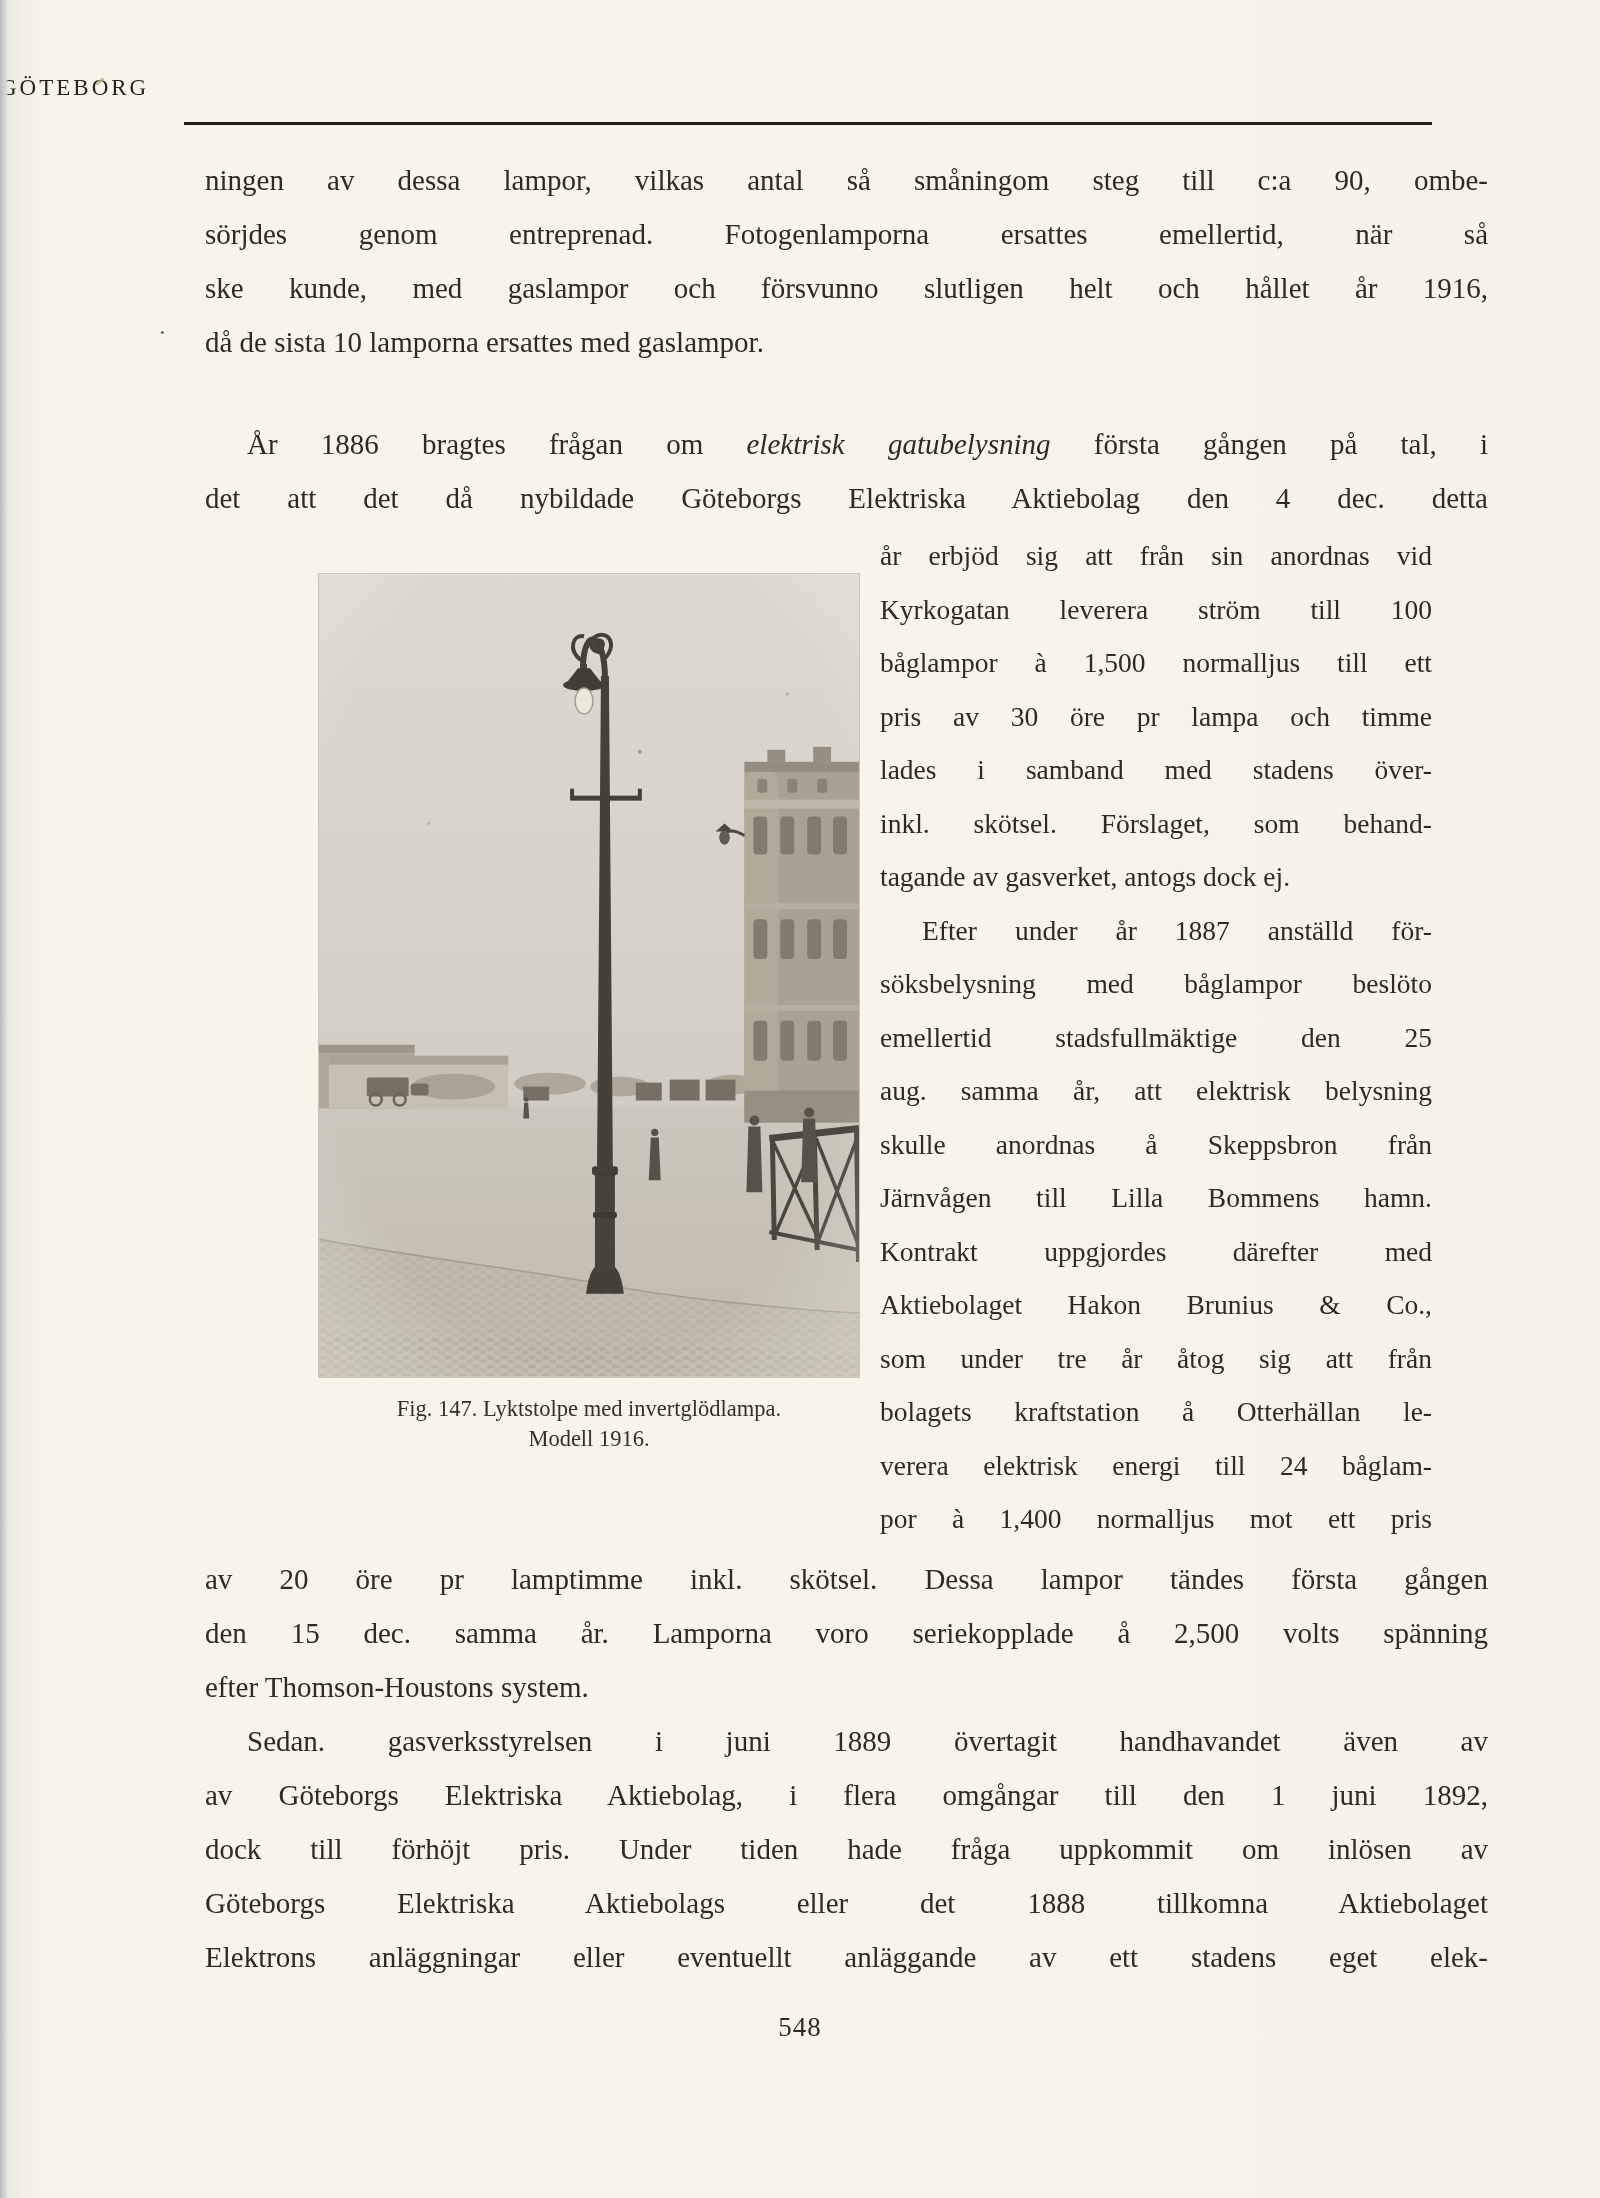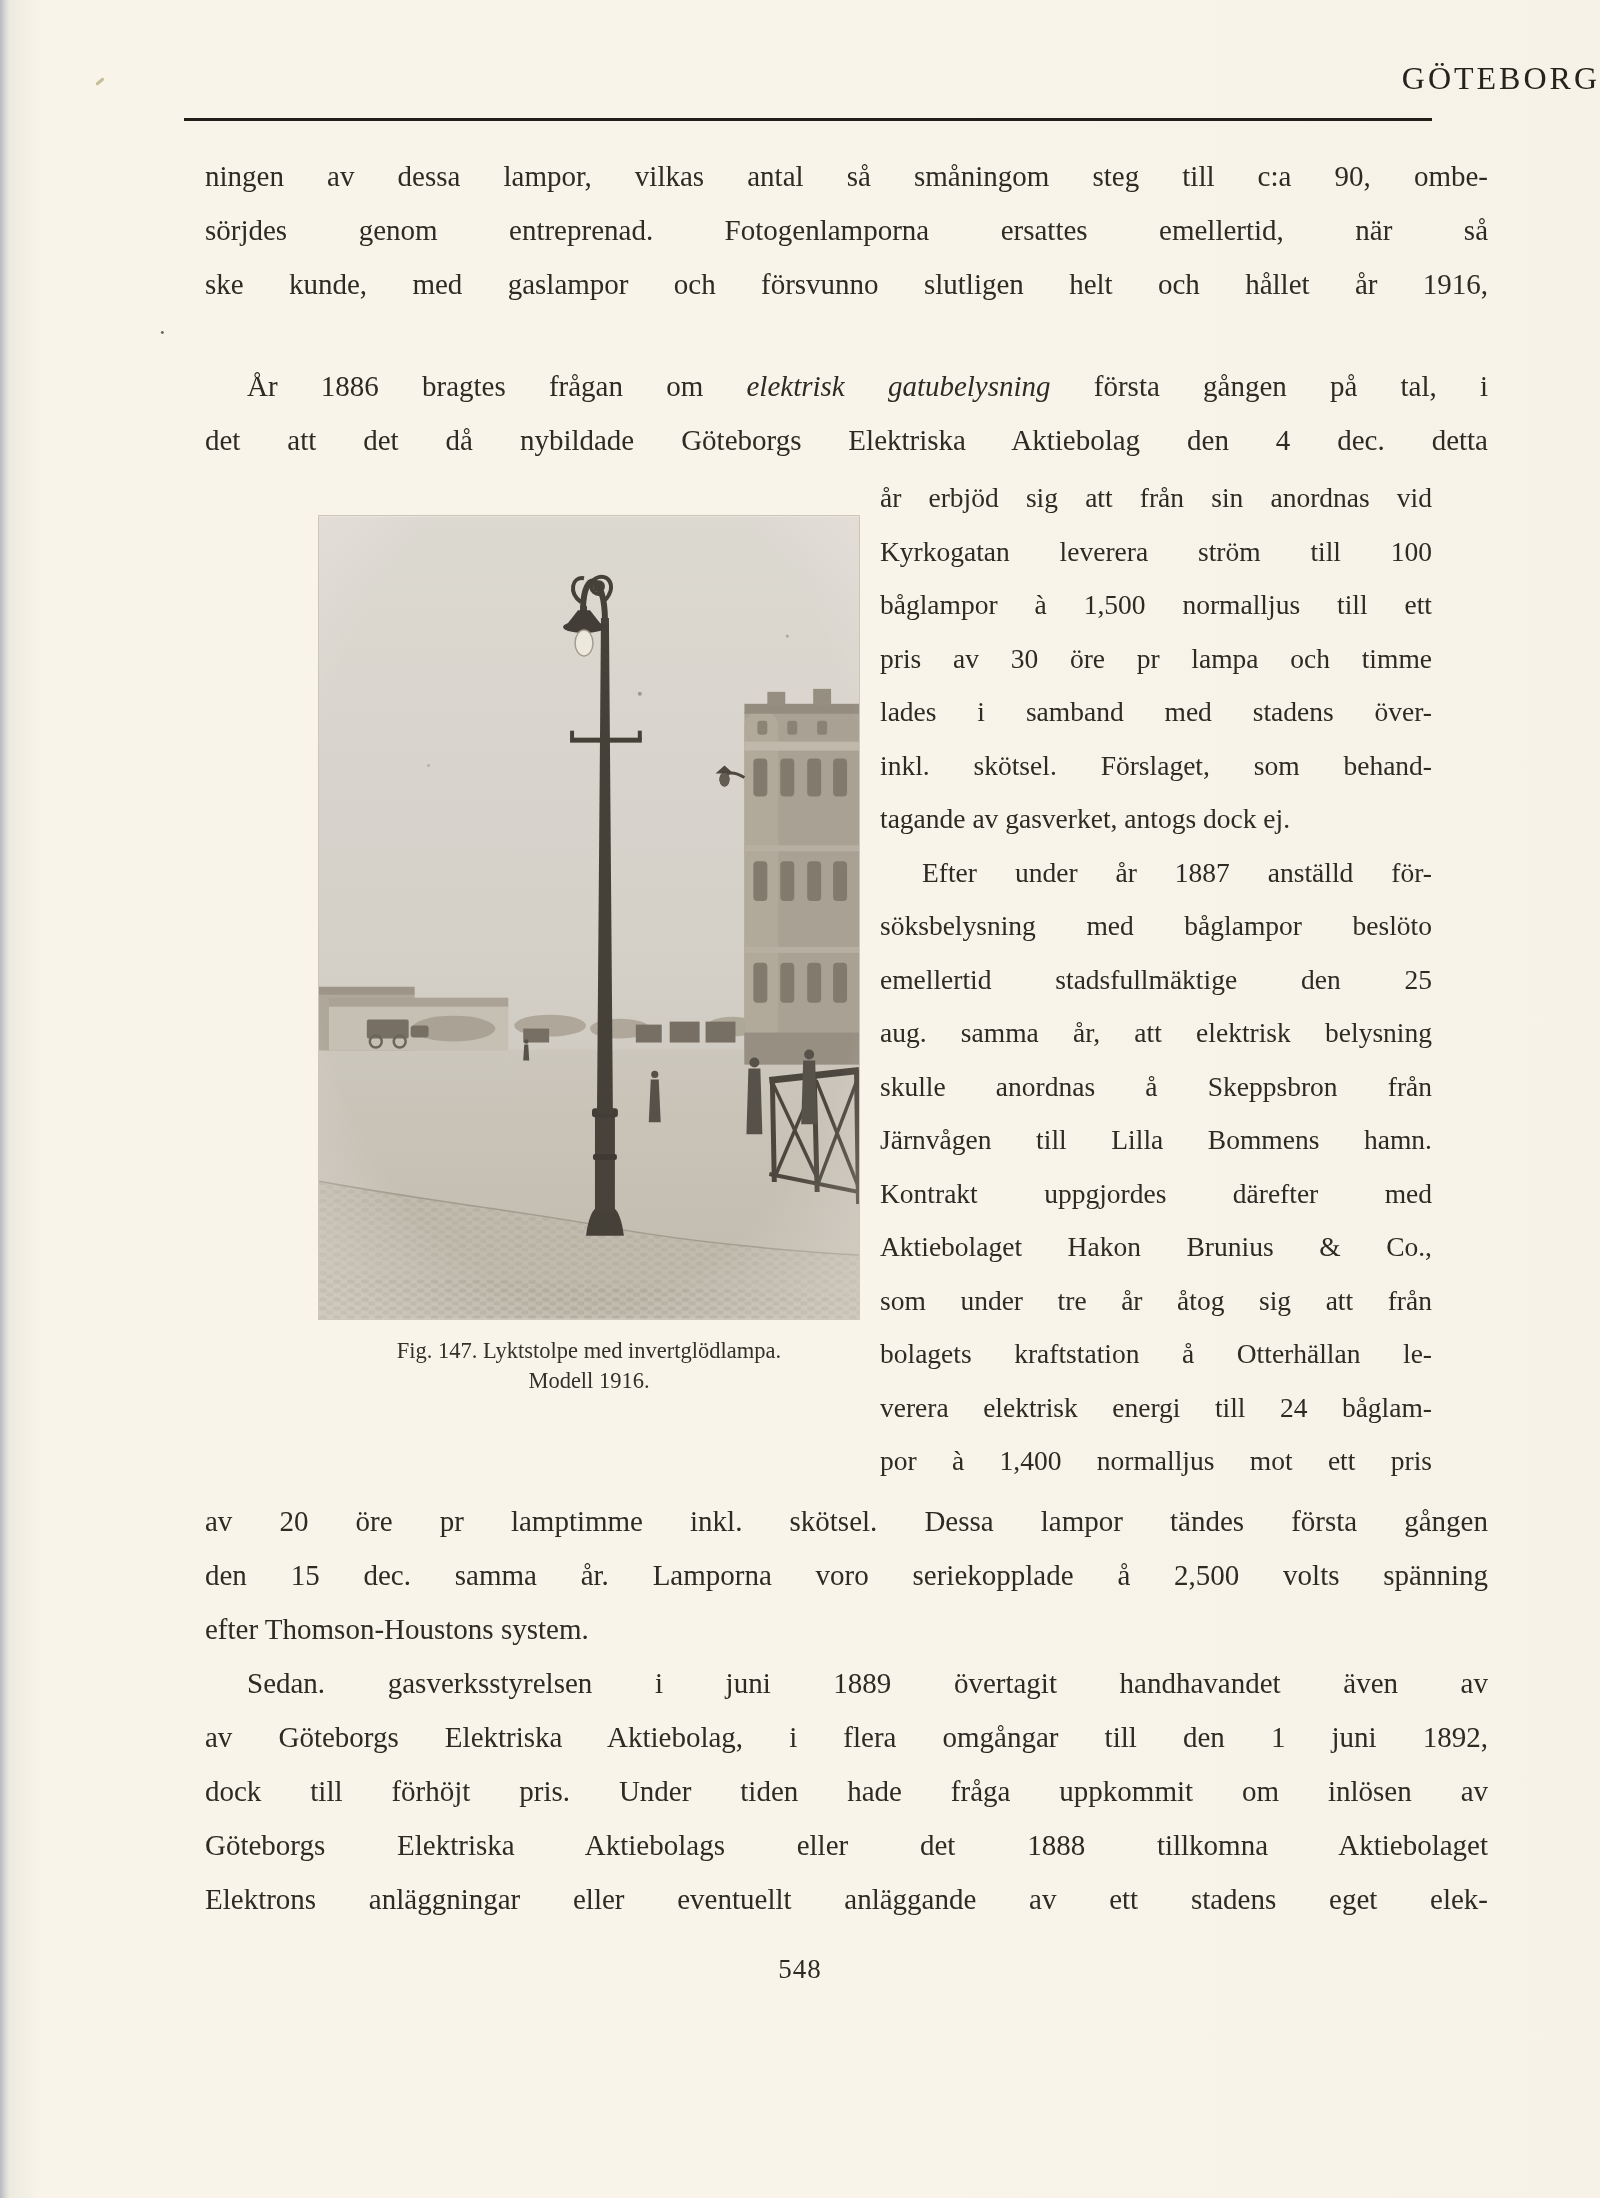--- a/index.html
+++ b/index.html
@@ -7,21 +7,21 @@
     position:relative; width:1600px; height:2198px; margin:0 auto;
     background:linear-gradient(90deg,#e9e7dd 0%, #f8f4ea 2.5%, #f8f4ea 55%, #f6f2e7 100%);
     font-family:"Liberation Serif","DejaVu Serif",serif;
     color:#2e2a24; overflow:hidden;
   }
   .scan-edge { position:absolute; left:0; top:0; width:9px; height:100%;
     background:linear-gradient(90deg,#b6b9c3 0%, #d9d8d2 60%, rgba(217,216,210,0)); }
   .speck { position:absolute; left:95px; top:80px; width:10px; height:3px;
     background:#b9b184; transform:rotate(-40deg); border-radius:2px; opacity:.8; }
 
-  .header-title { text-align:right; padding-top:60px; font-size:32px;
+  .header-title { text-align:left; padding-top:75px; font-size:23px;
     letter-spacing:3px; color:#26221c; }
   .header-rule { margin:21px 0 0 184px; width:1248px; height:3px;
     background:#221f1a; border:none; }
 
   .bodytext { margin-left:205px; margin-right:112px; font-size:29px;
     line-height:54px; color:#2e2a24; }
   .jline { text-align:justify; text-align-last:justify; }
   .jline.endline { text-align-last:auto; }
   .jline.indent { text-indent:42px; }
   .p1 { margin-top:28px; }
@@ -53,20 +53,21 @@
 
   <div class="header-title">GÖTEBORG</div>
   <div class="header-rule"></div>
 
   <div class="margin-mark">·</div>
 
   <div class="bodytext p1">
     <div class="jline">ningen av dessa lampor, vilkas antal så småningom steg till c:a 90, ombe-</div>
     <div class="jline">sörjdes genom entreprenad.  Fotogenlamporna ersattes emellertid, när så</div>
     <div class="jline">ske kunde, med gaslampor och försvunno slutligen helt och hållet år 1916,</div>
+    <div class="jline endline">då de sista 10 lamporna ersattes med gaslampor.</div>
   </div>
 
   <div class="bodytext p2">
     <div class="jline indent"><span>År 1886 bragtes frågan om </span><span class="em">elektrisk gatubelysning</span><span> första gången på tal, i</span></div>
     <div class="jline">det att det då nybildade Göteborgs Elektriska Aktiebolag den 4 dec. detta</div>
   </div>
 
   <div class="mid-section">
 
     <div class="figure-col">

